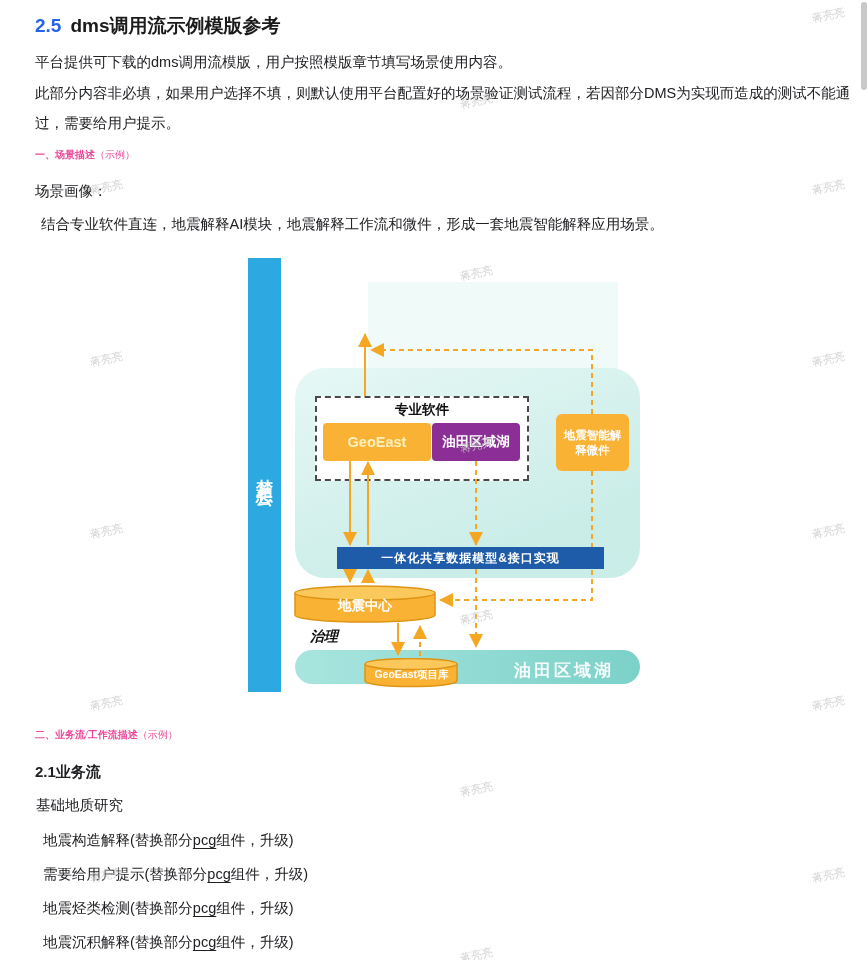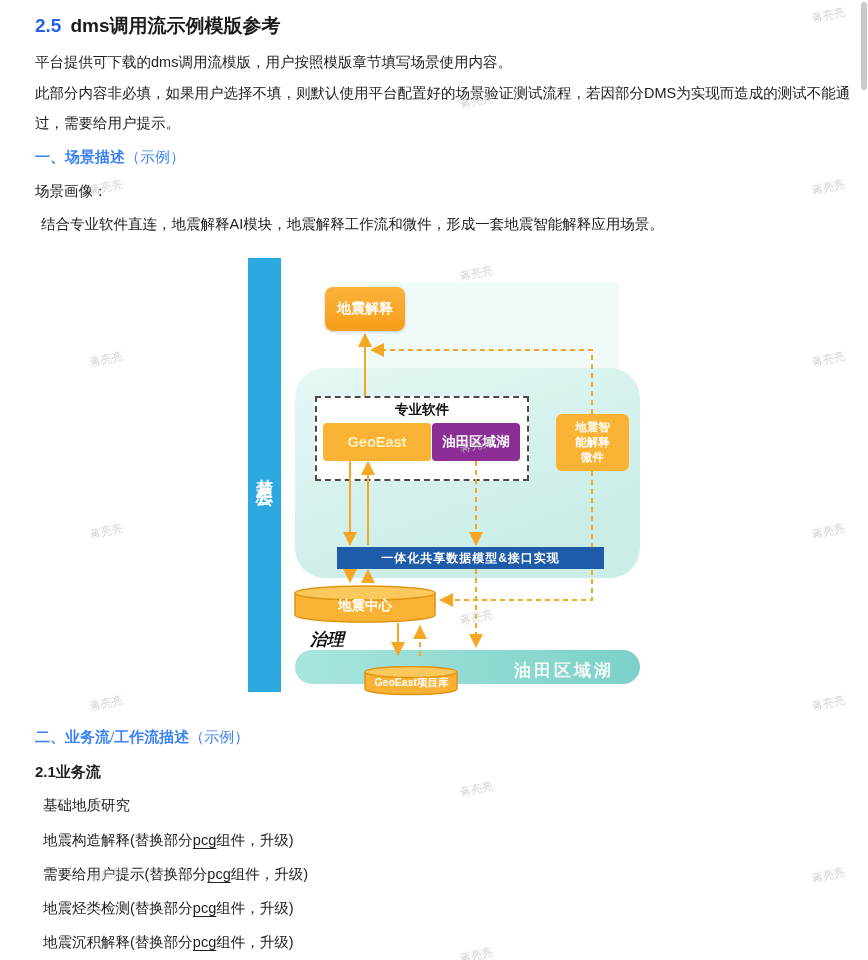--- a/index.html
+++ b/index.html
@@ -12,28 +12,28 @@
     overflow:hidden;
   }
   .abs { position:absolute; }
 
   
   .doc-title { top:13px; left:35px; font-size:19px; font-weight:700; color:#1a1a1a; }
   .doc-title .num { color:#2563EB; margin-right:9px; }
   .para { font-size:14.5px; line-height:30px; color:#202124; }
   .para1 { top:47px; left:35px; }
   .para2 { top:78px; left:35px; width:822px; }
-  .sec-head { font-size:15px; font-weight:700; color:#3b82f6;font-family:Liberation Serif, serif; }
+  .sec-head { font-size:10px; font-weight:700; color:#ec4899;font-family:Liberation Serif, serif; }
   .sec-head .suffix { font-weight:400; }
   .sec1 { top:148px; left:35px; }
   .scene-label { top:182px; left:35px; font-size:14.5px; }
   .scene-desc { top:215px; left:41px; font-size:14.5px; }
   .sec2 { top:728px; left:35px; }
   .subsec { top:763px; left:35px; font-size:15px; font-weight:700;text-align:center; }
-  .research { top:796px; left:43px; font-size:14.5px; }
+  .research { top:796px; left:36px; font-size:14.5px; }
   .item { left:43px; font-size:14.5px; }
   .item .u { text-decoration:underline; text-underline-offset:3px; }
 
   
   .scrollbar-thumb { right:1px; top:2px; width:6px; height:88px; background:#c9c9c9; border-radius:3px; z-index:60; }
 
   
   #watermarks { position:absolute; inset:0; z-index:40; pointer-events:none; }
   .wm { position:absolute; font-size:11px; color:#c9c9c9; opacity:.85; transform:rotate(-12deg); white-space:nowrap; }
 
@@ -49,34 +49,34 @@
   .dashed-box { position:absolute; left:67px; top:138px; width:214px; height:85px; border:2px dashed #4a4a4a;
                 background:#fff; z-index:2; }
   .dash-label { text-align:center; font-weight:700; font-size:13.5px; color:#111; margin-top:3px; }
   .arrows { position:absolute; left:0; top:0; z-index:3; pointer-events:none; }
   .box { position:absolute; display:flex; align-items:center; justify-content:center; font-weight:700; color:#fff; z-index:4; }
   .top-box { left:77px; top:29px; width:80px; height:44px; background:linear-gradient(180deg,#FBB23B,#F79E1B);
              border-radius:8px; font-size:14px; box-shadow:0 1px 3px rgba(0,0,0,.2); }
   .geoeast { left:75px; top:165px; width:108px; height:38px; background:#F9B233; border-radius:4px; font-size:14.5px; color:#FFF0BF; }
   .purple  { left:184px; top:165px; width:88px; height:38px; background:#8B2F96; border-radius:4px; font-size:13.5px; }
   .widget  { left:308px; top:156px; width:73px; height:57px; background:#F9B233; border-radius:6px;
-             font-size:11.5px; line-height:1.3; text-align:center; padding:18px; }
+             font-size:11.5px; line-height:1.3; text-align:center; padding:6px; }
   .data-bar { position:absolute; left:89px; top:289px; width:267px; height:22px; background:#1E5BA8; color:#fff;
               font-weight:700; font-size:12px; display:flex; align-items:center; justify-content:center;
               letter-spacing:1px; z-index:4; }
   .platform-bar { position:absolute; left:0; top:0; width:33px; height:434px; background:#2CA9E1; z-index:4;
                   display:flex; align-items:center; justify-content:center; }
   .vtext { writing-mode:vertical-rl; text-orientation:upright; color:#fff; font-weight:700; font-size:17px; letter-spacing:7px; }
   .cyl { position:absolute; z-index:4; }
   .cyl-center  { left:46px;  top:327px; width:142px; height:22px; }
-  .cyl-project { left:116px; top:400px; width:95px;  height:30px;margin-top:8px; }
+  .cyl-project { left:116px; top:400px; width:95px;  height:30px; }
   .cyl-label { position:absolute; left:0; right:0; text-align:center; color:#fff; font-weight:700; }
   .cyl-center .cyl-label  { top:12px; font-size:13.5px; }
   .cyl-project .cyl-label { top:10px; font-size:10.5px; }
-  .gov { position:absolute; left:62px; top:370px; font-style:italic; font-weight:700; font-size:17px; color:#111; z-index:4; }
+  .gov { position:absolute; left:62px; top:370px; font-style:italic; font-weight:700; font-size:14px; color:#111; z-index:4; }
 </style>
 </head>
 <body>
 
 <h1 class="abs doc-title">
   <span class="num">2.5</span><span>dms调用流示例模版参考</span>
 </h1>
 
 <p class="abs para para1">平台提供可下载的dms调用流模版，用户按照模版章节填写场景使用内容。</p>
 <p class="abs para para2">此部分内容非必填，如果用户选择不填，则默认使用平台配置好的场景验证测试流程，若因部分DMS为实现而造成的测试不能通过，需要给用户提示。</p>
@@ -112,21 +112,20 @@
     <line x1="120" y1="324" x2="120" y2="312" stroke="#F5A623" stroke-width="2" marker-end="url(#arw)"></line>
     <line x1="150" y1="365" x2="150" y2="397" stroke="#F5A623" stroke-width="2" marker-end="url(#arw)"></line>
 
     <polyline points="344,156 344,92 123,92" fill="none" stroke="#F5A623" stroke-width="2" stroke-dasharray="5 4" marker-end="url(#arw)"></polyline>
     <line x1="228" y1="203" x2="228" y2="287" stroke="#F5A623" stroke-width="2" stroke-dasharray="5 4" marker-end="url(#arw)"></line>
     <polyline points="344,213 344,342 192,342" fill="none" stroke="#F5A623" stroke-width="2" stroke-dasharray="5 4" marker-end="url(#arw)"></polyline>
     <line x1="228" y1="311" x2="228" y2="389" stroke="#F5A623" stroke-width="2" stroke-dasharray="5 4" marker-end="url(#arw)"></line>
     <line x1="172" y1="398" x2="172" y2="368" stroke="#F5A623" stroke-width="2" stroke-dasharray="5 4" marker-end="url(#arw)"></line>
   </svg>
 
-  <div class="box top-box">地震解释</div>
   <div class="box geoeast">GeoEast</div>
   <div class="box purple">油田区域湖</div>
   <div class="box widget">地震智能解释微件</div>
   <div class="data-bar">一体化共享数据模型&amp;接口实现</div>
 
   <div class="cyl cyl-center">
     <svg width="142" height="38" viewBox="0 0 142 38">
       <path d="M1,8 L1,30 A70,7 0 0 0 141,30 L141,8" fill="#F9B233" stroke="#DE9414" stroke-width="1.5"></path>
       <ellipse cx="71" cy="8" rx="70" ry="7" fill="#FBC85C" stroke="#DE9414" stroke-width="1.5"></ellipse>
     </svg>

